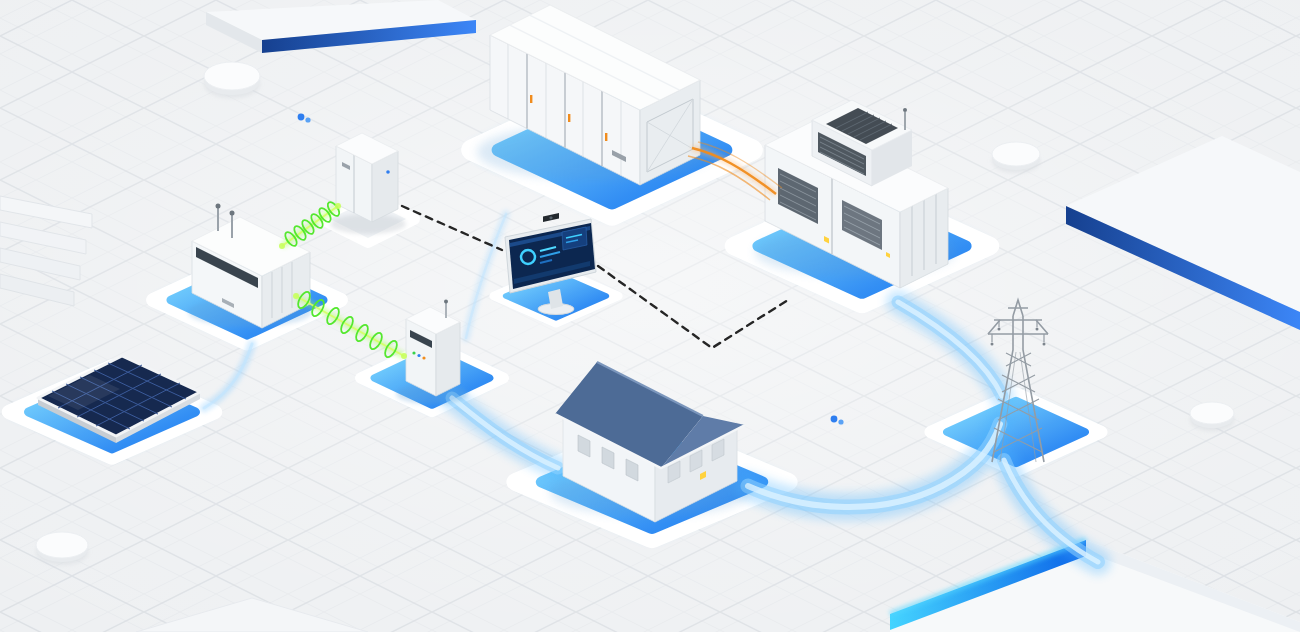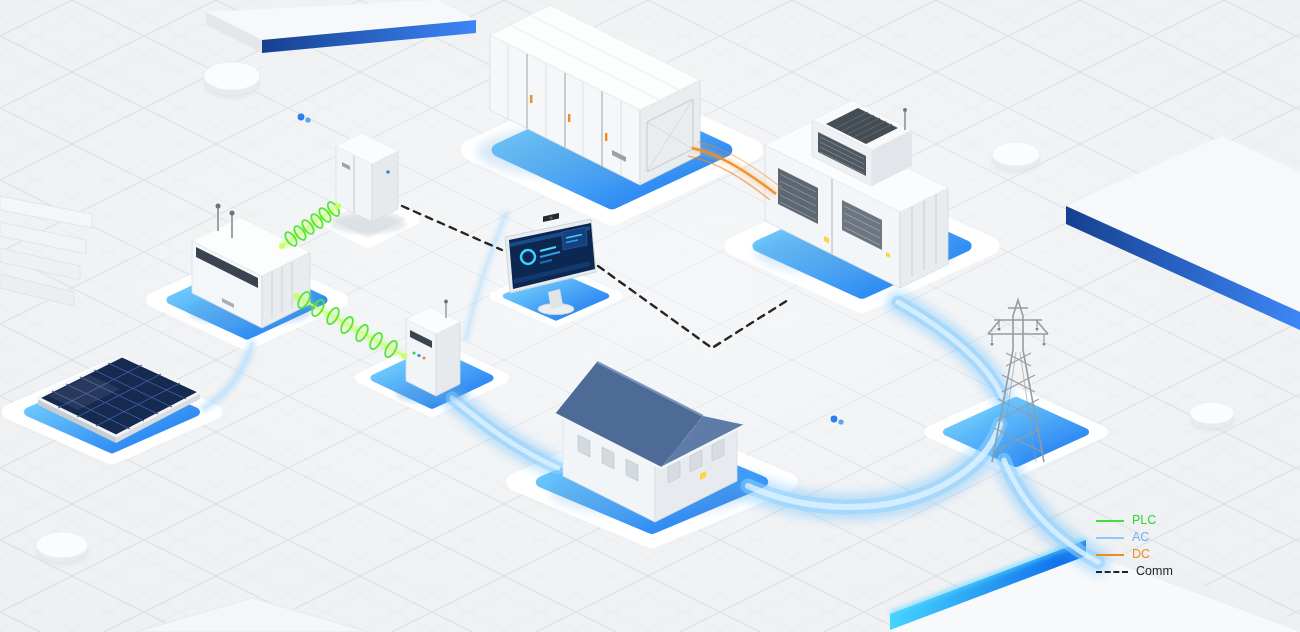--- a/index.html
+++ b/index.html
@@ -351,32 +351,14 @@
     <circle cx="296" cy="296" r="3" fill="#c8ff5e" stroke="none" opacity="0.9"></circle>
     <circle cx="404" cy="356" r="3" fill="#c8ff5e" stroke="none" opacity="0.9"></circle>
   </g>
 
   <g fill="none" stroke="#262626" stroke-width="2.4" stroke-dasharray="7 6" stroke-linecap="round" stroke-linejoin="round">
     <path d="M 402 206 L 502 250"></path>
     <path d="M 598 266 L 712 348 L 788 300"></path>
   </g>
 </svg>
 
-<div class="legend">
-  <div class="lrow">
-    <span class="lsample s-plc"></span>
-    <span class="llabel c-plc">PLC</span>
-  </div>
-  <div class="lrow">
-    <span class="lsample s-ac"></span>
-    <span class="llabel c-ac">AC</span>
-  </div>
-  <div class="lrow">
-    <span class="lsample s-dc"></span>
-    <span class="llabel c-dc">DC</span>
-  </div>
-  <div class="lrow">
-    <span class="lsample s-comm"></span>
-    <span class="llabel c-comm">Comm</span>
-  </div>
+
 </div>
 
-</div>
-
 </body></html>

